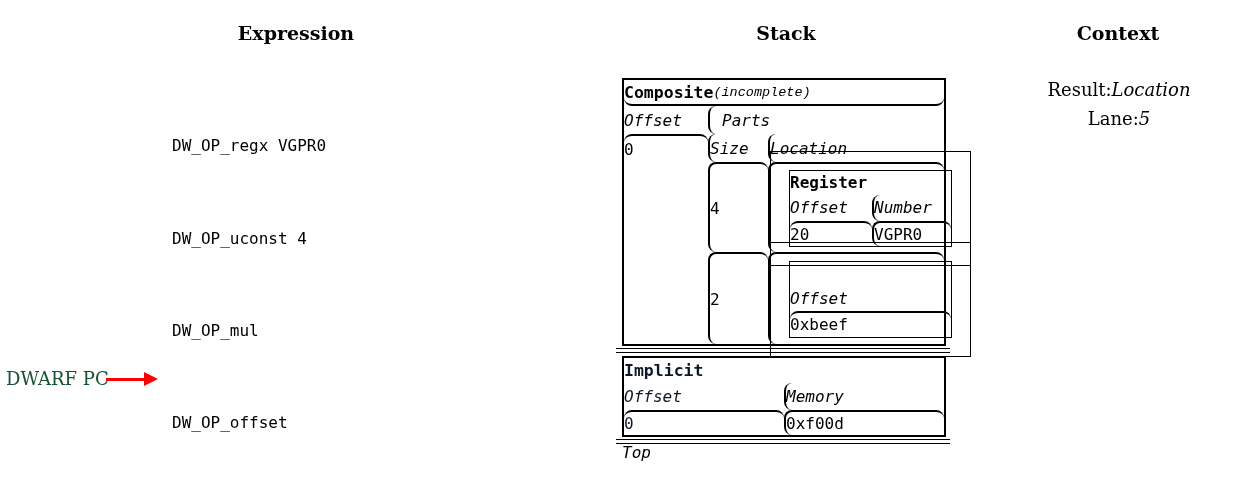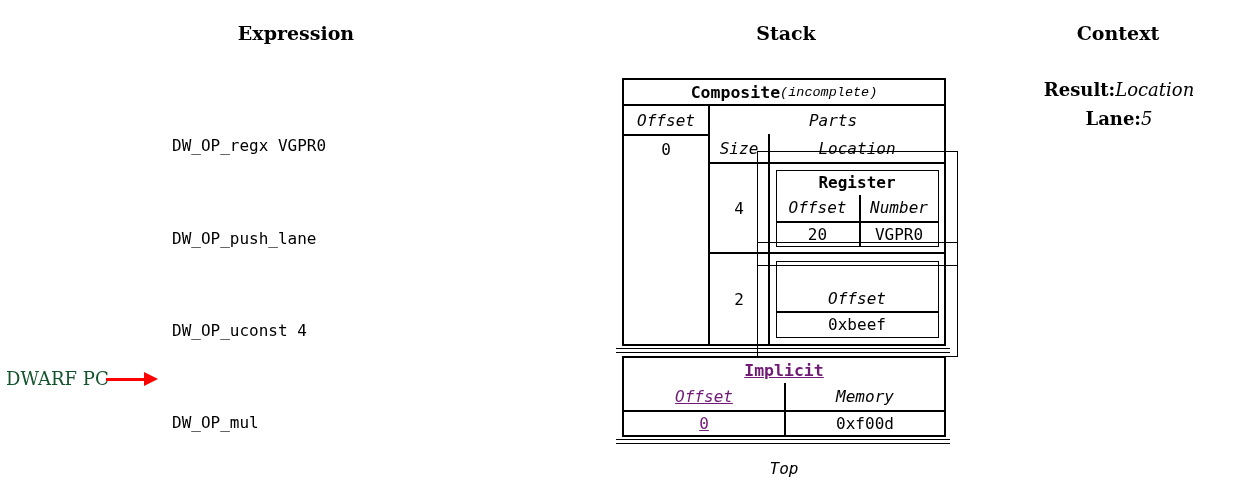--- a/index.html
+++ b/index.html
@@ -20,24 +20,24 @@
 
   
   .pc-label { position: absolute; left: 6px; top: 368px; font-family: "DejaVu Serif", serif;
               font-size: 18px; line-height: 22px; color: #14532d; }
   .pc-line { position: absolute; left: 106px; top: 378px; width: 39px; height: 2.5px; background: #ff0000; }
   .pc-head { position: absolute; left: 144px; top: 372px; width: 0; height: 0;
              border-left: 14px solid #ff0000; border-top: 7px solid transparent;
              border-bottom: 7px solid transparent; }
 
   
-  .cell { display: flex; align-items: center; justify-content: center; font-size: 16px; }
+  .cell { display: flex; align-items: center; justify-content: flex-start; font-size: 16px; border-radius: 8px; }
   .it { font-style: italic; }
   .bold { font-weight: bold; }
-  .red { color: #701a75; text-decoration: underline; }
+  .red { color: #0f172a; }
   .bl { border-left: 2px solid #000; }
   .bt { border-top: 2px solid #000; }
 
   
   .composite-box { position: absolute; left: 622px; top: 78px; width: 324px; height: 268px;
                    border: 2px solid #000; display: grid;
                    grid-template-columns: 84px 60px 176px;
                    grid-template-rows: 26px 28px 28px 90px 92px; }
   .c-title { grid-column: 1 / 4; grid-row: 1; border-bottom: 2px solid #000; }
   .c-title .t-main { font-weight: bold; font-size: 16.5px; }
@@ -66,41 +66,40 @@
   .i-off-hdr { grid-column: 1; grid-row: 2; }
   .i-val-hdr { grid-column: 2; grid-row: 2; }
   .i-off-val { grid-column: 1; grid-row: 3; }
   .i-val-val { grid-column: 2; grid-row: 3; }
 
   
   .stack-rule { position: absolute; left: 616px; width: 334px; height: 5px;
                 border-top: 1.5px solid #000; border-bottom: 1.5px solid #000; }
   .rule-mid { top: 348px; }
   .rule-bot { top: 439px; }
-  .top-label { position: absolute; left: 622px; top: 459px; width: 324px; text-align: center;
+  .top-label { position: absolute; left: 622px; top: 443px; width: 324px; text-align: left;
                font-style: italic; font-size: 16px; }
 
   
   .context-block { position: absolute; left: 1008px; top: 76px; width: 222px; text-align: center;
                    font-family: "DejaVu Serif", serif; font-size: 18px; line-height: 28.5px; }
-  .context-block .lbl { font-weight: bold; }
+  .context-block .lbl { font-weight: normal; }
   .context-block .val { font-style: italic; }
 </style>
 </head>
 <body>
 
 <div class="page">
 
   <div class="col-header hdr-stack">Stack</div>
   <div class="col-header hdr-expression">Expression</div>
   <div class="col-header hdr-context">Context</div>
 
   <div class="expr-list">
     <div>DW_OP_regx VGPR0</div>
-    <div>DW_OP_push_lane</div>
     <div>DW_OP_uconst 4</div>
     <div>DW_OP_mul</div>
     <div>DW_OP_offset</div>
     
     
     
     
     
     
     

